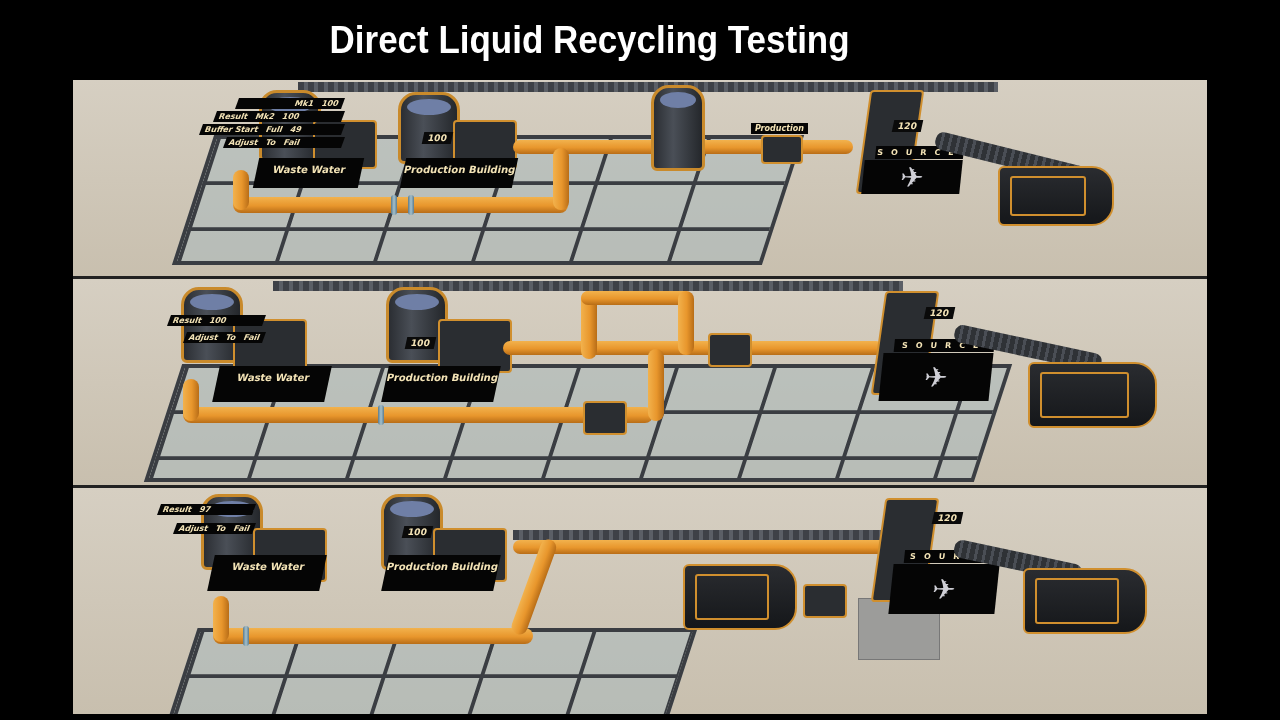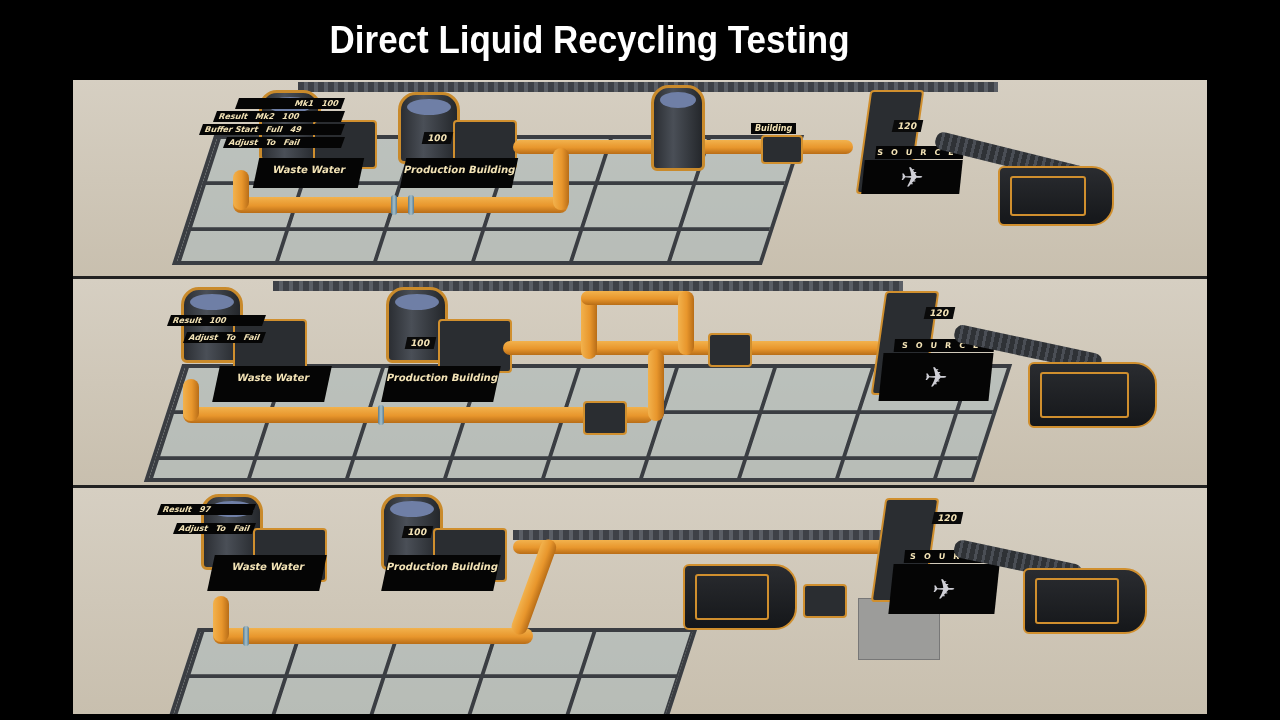--- a/index.html
+++ b/index.html
@@ -92,21 +92,21 @@
     <div class="pipe" style="left:160px;top:117px;width:335px;height:16px;"></div>
     <div class="pipe v" style="left:160px;top:90px;width:16px;height:40px;"></div>
     <div class="pipe v" style="left:480px;top:68px;width:16px;height:62px;"></div>
     <div class="joint" style="left:318px;top:115px;width:6px;height:20px;"></div>
     <div class="joint" style="left:335px;top:115px;width:6px;height:20px;"></div>
 
     <div class="tank" style="left:578px;top:5px;width:48px;height:80px;">
         <div class="cap"></div>
       </div>
     <div class="machine" style="left:688px;top:55px;width:38px;height:25px;"></div>
-    <div class="unpow" style="left:678px;top:43px;">Building</div>
+    <div class="unpow" style="left:678px;top:43px;">Production</div>
 
     <div class="machine" style="left:790px;top:10px;width:50px;height:100px;transform:skewX(-8deg);"></div>
     <div class="valbox" style="left:820px;top:40px;">120</div>
     <div class="source" style="left:790px;top:80px;width:98px;height:34px;">
       <div class="lbl">SOURCE</div>
       <div class="icon">✈</div>
     </div>
     <div class="conveyor" style="left:860px;top:72px;width:180px;transform:rotate(14deg);"></div>
     <div class="cargo" style="left:925px;top:86px;width:112px;height:56px;"></div>
   </div>

